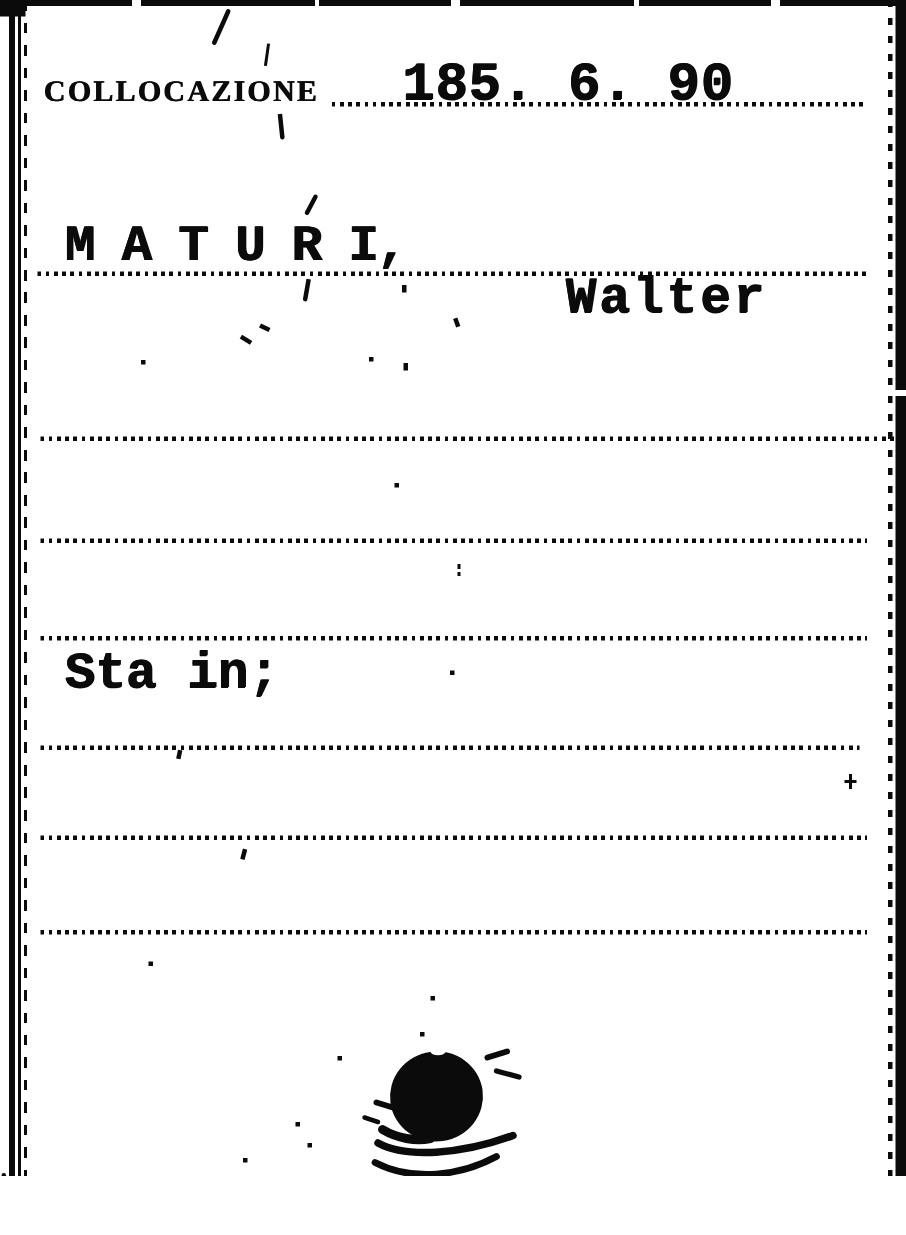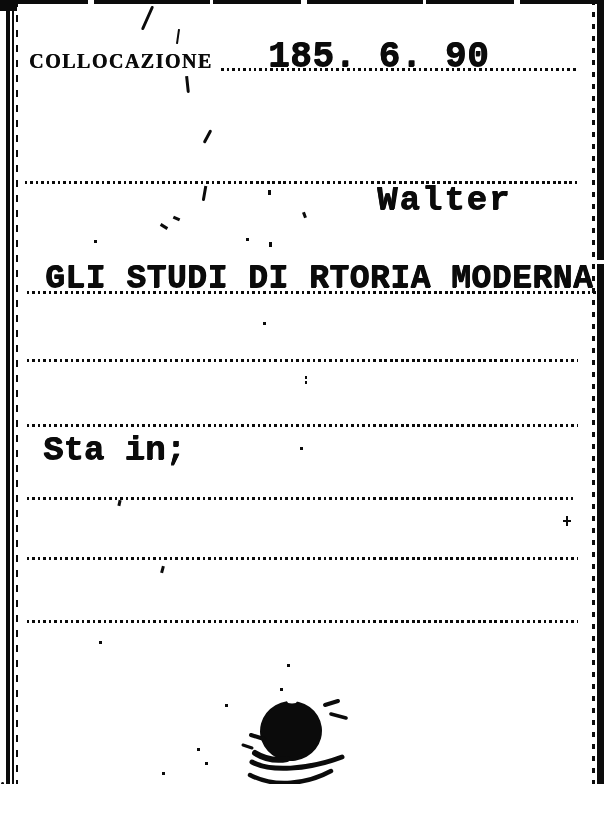--- a/index.html
+++ b/index.html
@@ -95,24 +95,24 @@
   <div class="bl-1"></div>
   <div class="bl-2"></div>
   <div class="bl-3"></div>
   <div class="br-dash"></div>
   <div class="br-solid"></div>
 
   <div class="serif-label" style="left:29px; top:51px;">COLLOCAZIONE</div>
   <div class="tw colloc-value">185. 6. 90</div>
   <div class="rule rule-colloc"></div>
 
+  <div class="tw author-sur">M A T U R I,</div>
   <div class="tw author-for">Walter</div>
   <div class="rule rule-author"></div>
 
-  <div class="tw title-1">GLI STUDI DI RTORIA MODERNA</div>
   <div class="rule rule-t1"></div>
   <div class="rule rule-t2"></div>
 
   <div class="tw sta-in">Sta in;</div>
   <div class="rule rule-sta"></div>
   <div class="rule rule-c1"></div>
   <div class="rule rule-c2"></div>
 
   <div class="rule rule-blank"></div>
 

